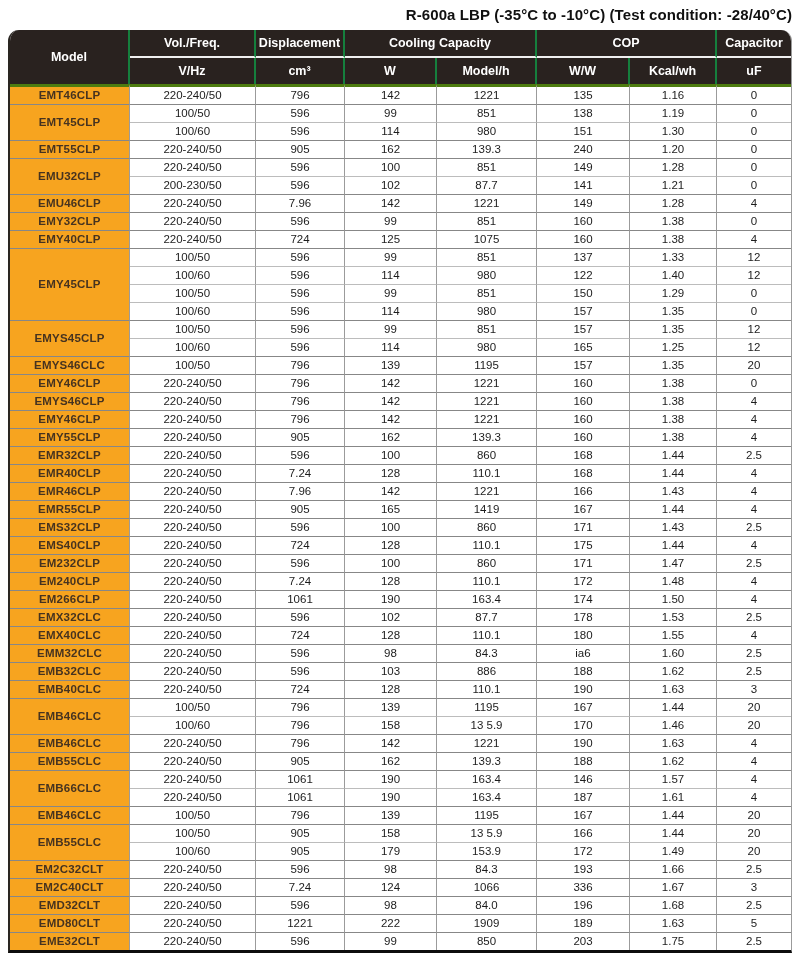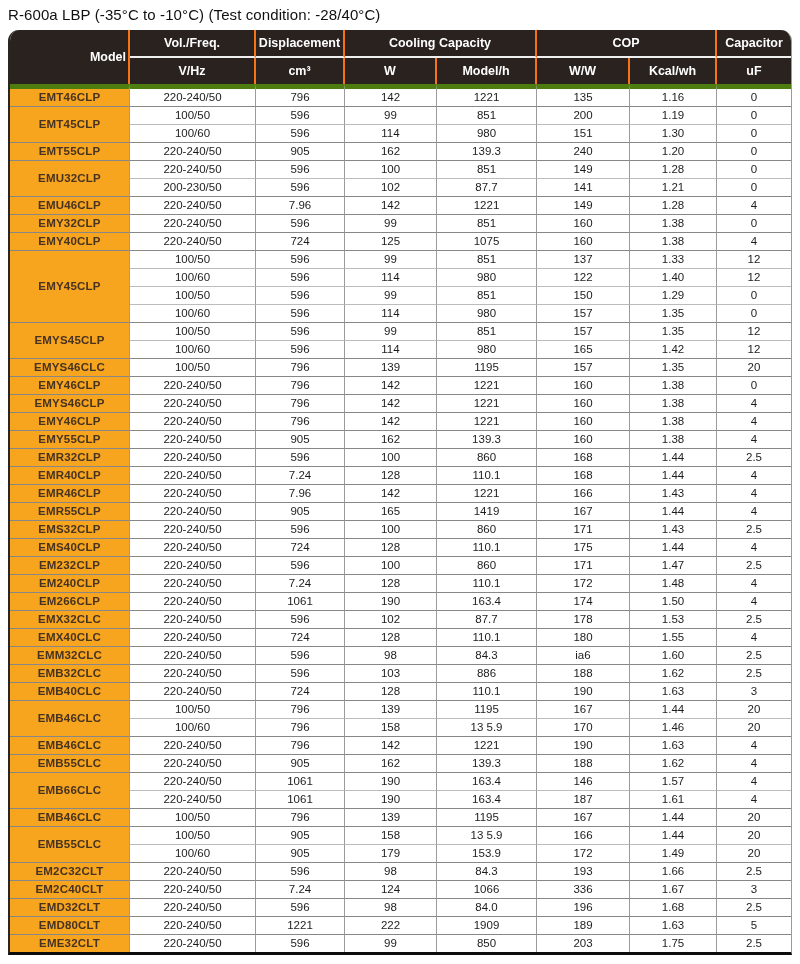--- a/index.html
+++ b/index.html
@@ -4,24 +4,25 @@
 <style>
   html, body { margin: 0; padding: 0; background: #ffffff; }
   body {
     font-family: "Liberation Sans", "DejaVu Sans", sans-serif;
     width: 800px;
     color: #1c1c1c;
   }
   .page { padding: 4px 8px 10px 8px; }
   .page-title {
     font-size: 15px;
-    font-weight: normal;
+    font-weight: bold;
     color: #101010;
     margin: 2px 0 7px 0;
     letter-spacing: 0.1px;
+    text-align: right;
   }
   .table-wrap {
     width: 784px;
     border-radius: 11px 11px 0 0;
     overflow: hidden;
     border-left: 2px solid var(--edge-dark, #2a2622);
     border-right: 1px solid var(--grid-v, #9b9b9b);
     border-bottom: 3px solid #0d0d0d;
     box-sizing: border-box;
   }
@@ -42,43 +43,43 @@
 
   thead th {
     background: var(--header-bg, #29221f);
     color: var(--header-fg, #ffffff);
     font-size: 12.5px;
     font-weight: bold;
     height: 26px;
     text-align: center;
     vertical-align: middle;
     padding: 0 2px;
-    border-right: 2px solid #f97316;
+    border-right: 2px solid #15803d;
   }
   thead th.last { border-right: none; }
   thead tr.h1 th.has-sub { border-bottom: 2px solid #efefef; }
-  thead th.model-head { border-bottom: none; text-align: right; }
+  thead th.model-head { border-bottom: none; }
 
   tbody td {
     height: 17px;
     font-size: 11.5px;
     text-align: center;
     vertical-align: middle;
     padding: 0 3px;
     line-height: 1;
     background: #ffffff;
     border-right: 1px solid var(--grid-v, #9b9b9b);
     border-top: 1px solid #bcbcbc;
     color: #1c1c1c;
     overflow: hidden;
     white-space: nowrap;
   }
   tbody td:last-child { border-right: none; }
   tbody tr.group-start td { border-top: 1px solid #878787; }
-  tbody tr:first-child td { border-top: 5px solid #4d7c0f; }
+  tbody tr:first-child td { border-top: 3px solid #4d7c0f; }
   tbody td.model-cell {
     background: var(--model-bg, #f7a41f);
     color: var(--model-fg, #463320);
     font-weight: bold;
     font-size: 11.5px;
     letter-spacing: 0.2px;
   }
 </style>
 </head>
 <body>
@@ -127,21 +128,21 @@
             <td>135</td>
             <td>1.16</td>
             <td>0</td>
           </tr>
           <tr class="group-start">
             <td class="model-cell" rowspan="2">EMT45CLP</td>
             <td>100/50</td>
             <td>596</td>
             <td>99</td>
             <td>851</td>
-            <td>200</td>
+            <td>138</td>
             <td>1.19</td>
             <td>0</td>
           </tr>
           <tr>
             <td>100/60</td>
             <td>596</td>
             <td>114</td>
             <td>980</td>
             <td>151</td>
             <td>1.30</td>
@@ -252,21 +253,21 @@
             <td>157</td>
             <td>1.35</td>
             <td>12</td>
           </tr>
           <tr>
             <td>100/60</td>
             <td>596</td>
             <td>114</td>
             <td>980</td>
             <td>165</td>
-            <td>1.42</td>
+            <td>1.25</td>
             <td>12</td>
           </tr>
           <tr class="group-start">
             <td class="model-cell" rowspan="1">EMYS46CLC</td>
             <td>100/50</td>
             <td>796</td>
             <td>139</td>
             <td>1195</td>
             <td>157</td>
             <td>1.35</td>

